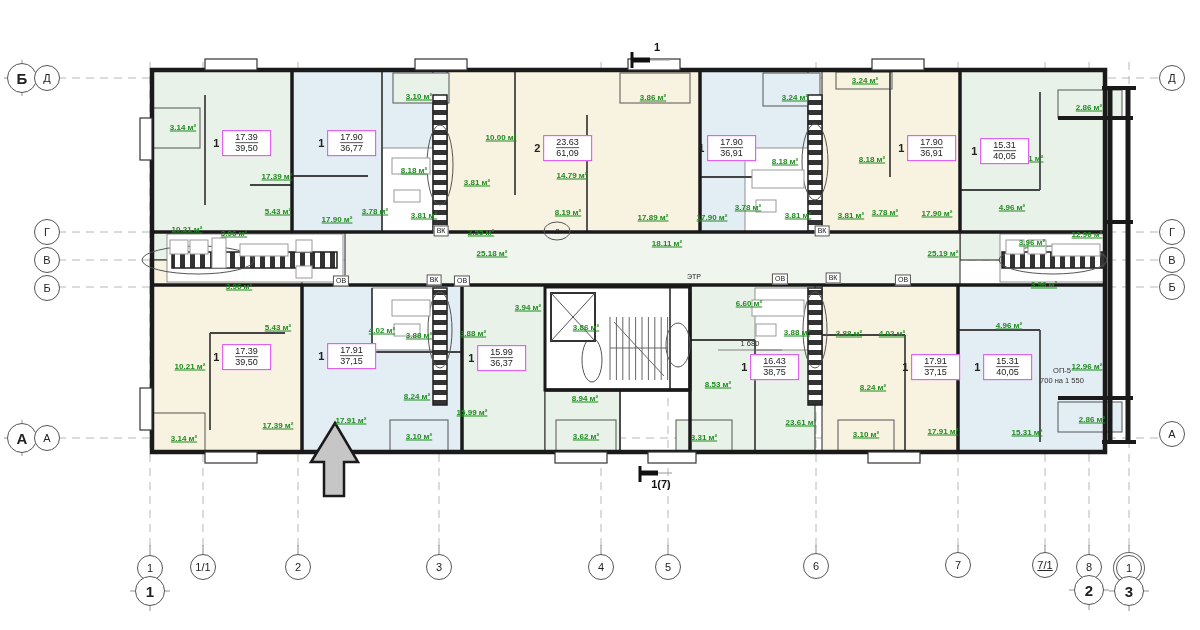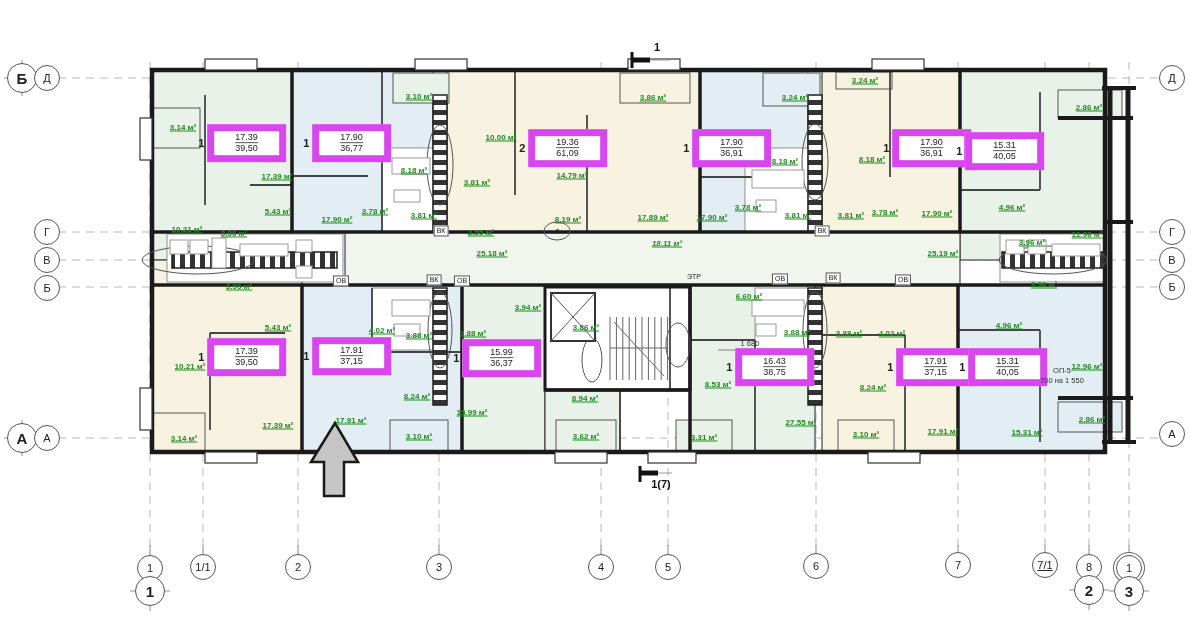--- a/index.html
+++ b/index.html
@@ -8,21 +8,21 @@
   svg{position:absolute;left:0;top:0;z-index:1;}
   #label-layer{position:absolute;left:0;top:0;width:1200px;height:630px;z-index:2;pointer-events:none;}
   #label-layer > div{position:absolute;transform:translate(-50%,-50%);white-space:nowrap;}
   .rg{fill:var(--room-green);} .rb{fill:var(--room-blue);} .rc{fill:var(--room-cream);} .rcor{fill:var(--corridor);}
   .roomrect{stroke:#444;stroke-width:1.2;}
   .balc{stroke:#555;stroke-width:1;}
   .white{fill:#fff;stroke:#777;stroke-width:0.8;}
   .area-label{color:var(--area-text);font-size:8px;font-weight:bold;text-decoration:underline;}
   .apt-label{display:flex;align-items:center;gap:3px;}
   .apt-num{font-size:11px;font-weight:bold;color:#222;}
-  .apt-frac{background:#fff;border:7px solid #d946ef;padding:1px 21px;font-size:9px;color:#222;text-align:center;line-height:1.15;display:inline-block;}
+  .apt-frac{background:#fff;border:1px solid #d946ef;padding:1px 12px;font-size:9px;color:#222;text-align:center;line-height:1.15;display:inline-block;}
   .apt-living{display:block;border-bottom:1px solid #555;}
   .apt-total{display:block;}
   .axis-circle{border-radius:50%;background:#fff;border:1px solid #555;display:flex;align-items:center;justify-content:center;color:#222;}
   .axis-circle.small{width:24px;height:24px;font-size:11px;}
   .axis-circle.large{width:28px;height:28px;font-size:15px;font-weight:bold;border-width:1.4px;}
   .axis-circle.double{width:24px;height:24px;font-size:11px;box-shadow:0 0 0 2px #fff,0 0 0 3px #666;}
   .svc-box{font-size:7px;color:#222;background:#fff;border:1px solid #555;padding:0 2px;line-height:1.3;}
   .svc-plain{font-size:7px;color:#222;background:transparent;}
   .note-label{font-size:7.5px;color:#333;}
   .section-label{font-size:11px;font-weight:bold;color:#111;}
@@ -258,25 +258,25 @@
       <div class="area-label" style="left: 419px; top: 96px;">3.10 м²</div>
       <div class="area-label" style="left: 414px; top: 170px;">8.18 м²</div>
       <div class="area-label" style="left: 375px; top: 211px;">3.78 м²</div>
       <div class="area-label" style="left: 424px; top: 215px;">3.81 м²</div>
       <div class="area-label" style="left: 337px; top: 219px;">17.90 м²</div>
       <div class="area-label" style="left: 481px; top: 215px; margin-top: 17px;">2.55 м²</div>
       <div class="area-label" style="left: 501px; top: 137px;">10.00 м²</div>
       <div class="area-label" style="left: 653px; top: 97px;">3.86 м²</div>
       <div class="area-label" style="left: 572px; top: 175px;">14.79 м²</div>
       <div class="area-label" style="left: 477px; top: 182px;">3.81 м²</div>
-      <div class="area-label" style="left: 568px; top: 219px;">8.19 м²</div>
+      <div class="area-label" style="left: 568px; top: 212px;">8.19 м²</div>
       <div class="area-label" style="left: 653px; top: 217px;">17.89 м²</div>
       <div class="area-label" style="left: 712px; top: 217px;">17.90 м²</div>
       <div class="area-label" style="left: 492px; top: 253px;">25.18 м²</div>
-      <div class="area-label" style="left: 667px; top: 243px; font-style: italic;">18.11 м²</div>
+      <div class="area-label" style="left: 667px; top: 243px;">18.11 м²</div>
       <div class="area-label" style="left: 795px; top: 97px;">3.24 м²</div>
       <div class="area-label" style="left: 865px; top: 80px;">3.24 м²</div>
       <div class="area-label" style="left: 785px; top: 161px;">8.18 м²</div>
       <div class="area-label" style="left: 872px; top: 159px;">8.18 м²</div>
       <div class="area-label" style="left: 748px; top: 207px;">3.78 м²</div>
       <div class="area-label" style="left: 885px; top: 212px;">3.78 м²</div>
       <div class="area-label" style="left: 798px; top: 215px;">3.81 м²</div>
       <div class="area-label" style="left: 851px; top: 215px;">3.81 м²</div>
       <div class="area-label" style="left: 937px; top: 213px;">17.90 м²</div>
       <div class="area-label" style="left: 943px; top: 253px;">25.19 м²</div>
@@ -296,26 +296,26 @@
       <div class="area-label" style="left: 351px; top: 420px;">17.91 м²</div>
       <div class="area-label" style="left: 419px; top: 436px;">3.10 м²</div>
       <div class="area-label" style="left: 528px; top: 307px;">3.94 м²</div>
       <div class="area-label" style="left: 586px; top: 327px;">3.86 м²</div>
       <div class="area-label" style="left: 473px; top: 333px;">3.88 м²</div>
       <div class="area-label" style="left: 472px; top: 412px; text-align: right;">15.99 м²</div>
       <div class="area-label" style="left: 585px; top: 398px;">8.94 м²</div>
       <div class="area-label" style="left: 586px; top: 436px;">3.62 м²</div>
       <div class="area-label" style="left: 718px; top: 384px;">8.53 м²</div>
       <div class="area-label" style="left: 704px; top: 437px;">3.31 м²</div>
-      <div class="area-label" style="left: 749px; top: 296px;">6.60 м²</div>
+      <div class="area-label" style="left: 749px; top: 303px;">6.60 м²</div>
       <div class="area-label" style="left: 797px; top: 332px;">3.88 м²</div>
       <div class="area-label" style="left: 849px; top: 333px;">3.88 м²</div>
       <div class="area-label" style="left: 892px; top: 333px;">4.02 м²</div>
       <div class="area-label" style="left: 873px; top: 387px;">8.24 м²</div>
-      <div class="area-label" style="left: 801px; top: 422px;">27.55 м²</div>
+      <div class="area-label" style="left: 801px; top: 422px;">23.61 м²</div>
       <div class="area-label" style="left: 866px; top: 434px;">3.10 м²</div>
       <div class="area-label" style="left: 943px; top: 431px;">17.91 м²</div>
       <div class="area-label" style="left: 1044px; top: 284px;">3.96 м²</div>
       <div class="area-label" style="left: 1009px; top: 325px;">4.96 м²</div>
       <div class="area-label" style="left: 1087px; top: 366px;">12.96 м²</div>
       <div class="area-label" style="left: 1092px; top: 419px;">2.86 м²</div>
       <div class="area-label" style="left: 1027px; top: 432px;">15.31 м²</div>
       <div class="apt-label" style="left: 242px; top: 143px;">
         <span class="apt-num">1</span>
         <span class="apt-frac">
@@ -326,21 +326,21 @@
       <div class="apt-label" style="left: 347px; top: 143px;">
         <span class="apt-num">1</span>
         <span class="apt-frac">
           <span class="apt-living">17.90</span>
           <span class="apt-total">36,77</span>
         </span>
       </div>
       <div class="apt-label" style="left: 563px; top: 148px;">
         <span class="apt-num">2</span>
         <span class="apt-frac">
-          <span class="apt-living">19.36</span>
+          <span class="apt-living">23.63</span>
           <span class="apt-total">61,09</span>
         </span>
       </div>
       <div class="apt-label" style="left: 727px; top: 148px;">
         <span class="apt-num">1</span>
         <span class="apt-frac">
           <span class="apt-living">17.90</span>
           <span class="apt-total">36,91</span>
         </span>
       </div>

